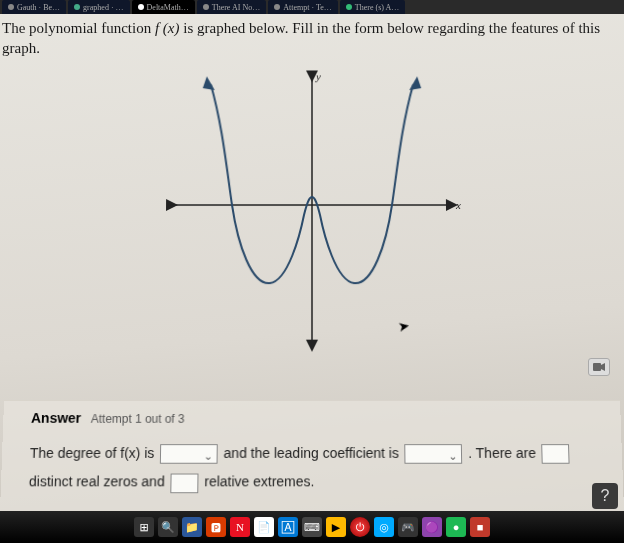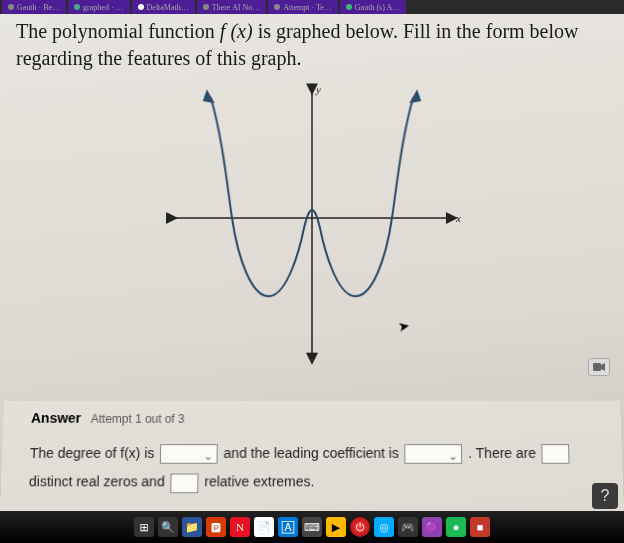--- a/index.html
+++ b/index.html
@@ -15,32 +15,32 @@
     height: 14px;
     background: #2a2a2a;
     display: flex;
     gap: 2px;
     padding: 0 2px;
     font-size: 8px;
     color: #aaa;
     overflow: hidden;
   }
   .tab {
-    background: #4c1d95;
+    background: #0f172a;
     padding: 1px 6px;
     border-radius: 2px 2px 0 0;
     display: flex;
     align-items: center;
     gap: 3px;
     white-space: nowrap;
   }
   .tab .dot { width: 6px; height: 6px; border-radius: 50%; background: #888; }
   .question {
-    padding: 4px 10px 6px 16px;
-    font-size: 20px;
+    padding: 4px 10px 6px 2px;
+    font-size: 15px;
     line-height: 1.35;
     color: #1a1a1a;
   }
   .fx { font-style: italic; }
   .graph-area {
     position: relative;
     width: 100%;
     height: 290px;
     display: flex;
     justify-content: center;
@@ -131,35 +131,35 @@
 
 <div class="browser-tabs">
   <div class="tab">
       <span class="dot"></span>
       <span>Gauth · Be…</span>
     </div>
   <div class="tab">
       <span class="dot" style="background:#4a8"></span>
       <span>graphed · …</span>
     </div>
-  <div class="tab" style="background:#4c1d95">
+  <div class="tab" style="background:#000000">
       <span class="dot" style="background:#fff"></span>
       <span>DeltaMath…</span>
     </div>
   <div class="tab">
       <span class="dot"></span>
       <span>There AI No…</span>
     </div>
   <div class="tab">
       <span class="dot"></span>
       <span>Attempt · Te…</span>
     </div>
   <div class="tab">
       <span class="dot" style="background:#3b7"></span>
-      <span>Gauth (s) A…</span>
+      <span>There (s) A…</span>
     </div>
 </div>
 
 <div class="question">
   <span>The polynomial function </span><span class="fx">f (x)</span><span> is graphed below. Fill in the form below regarding the features of this graph.</span>
 </div>
 
 <div class="graph-area">
   <svg class="graph-svg" width="320" height="290" viewBox="0 0 320 290">
 

